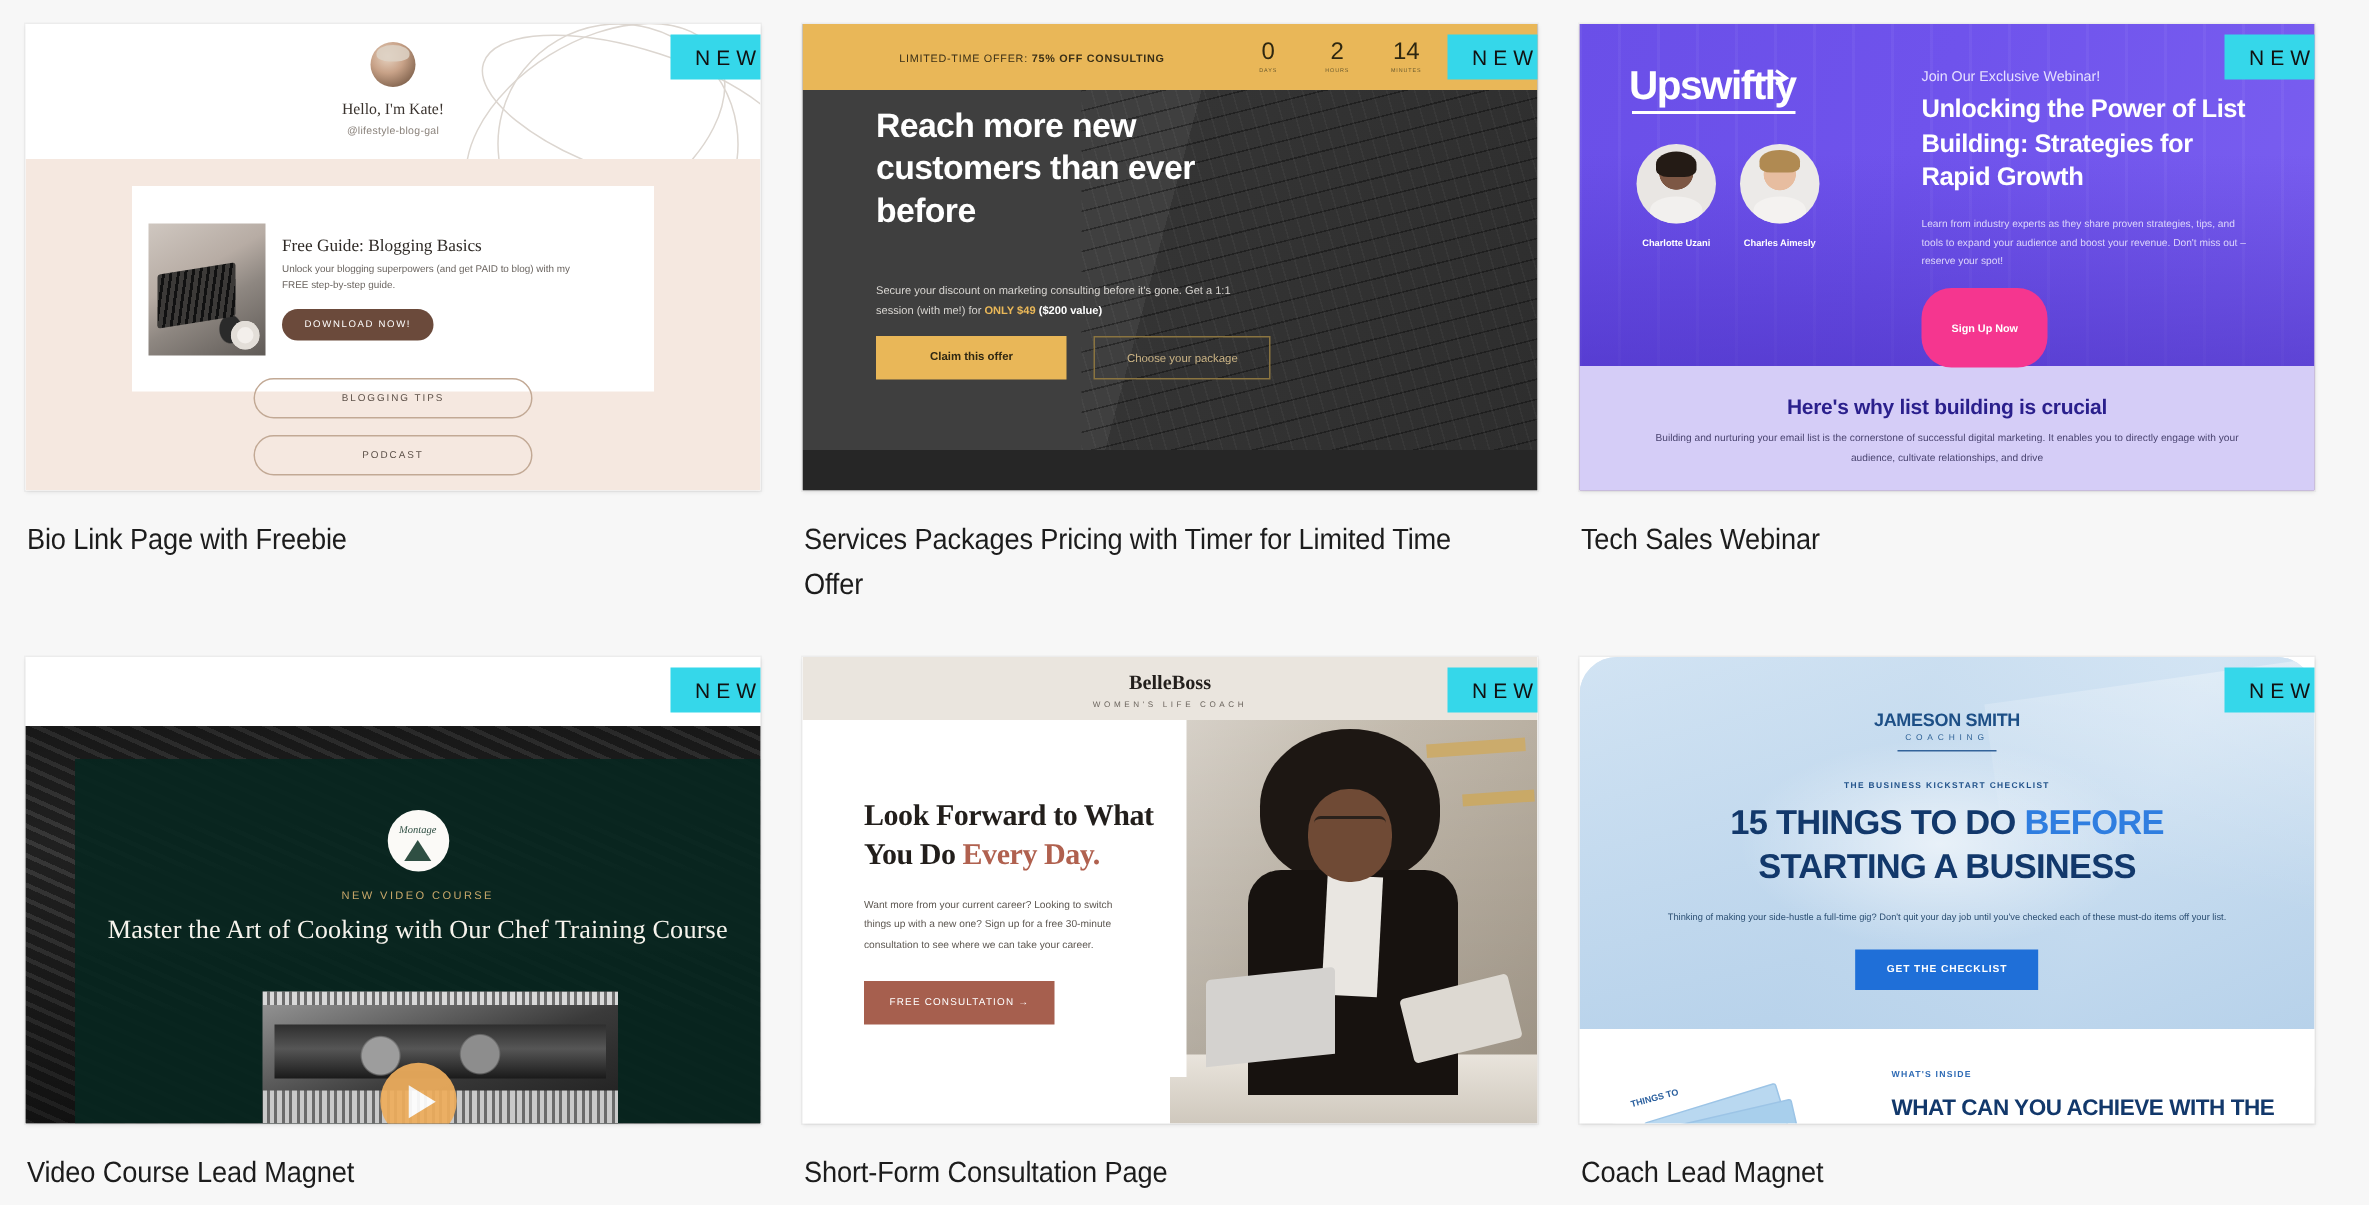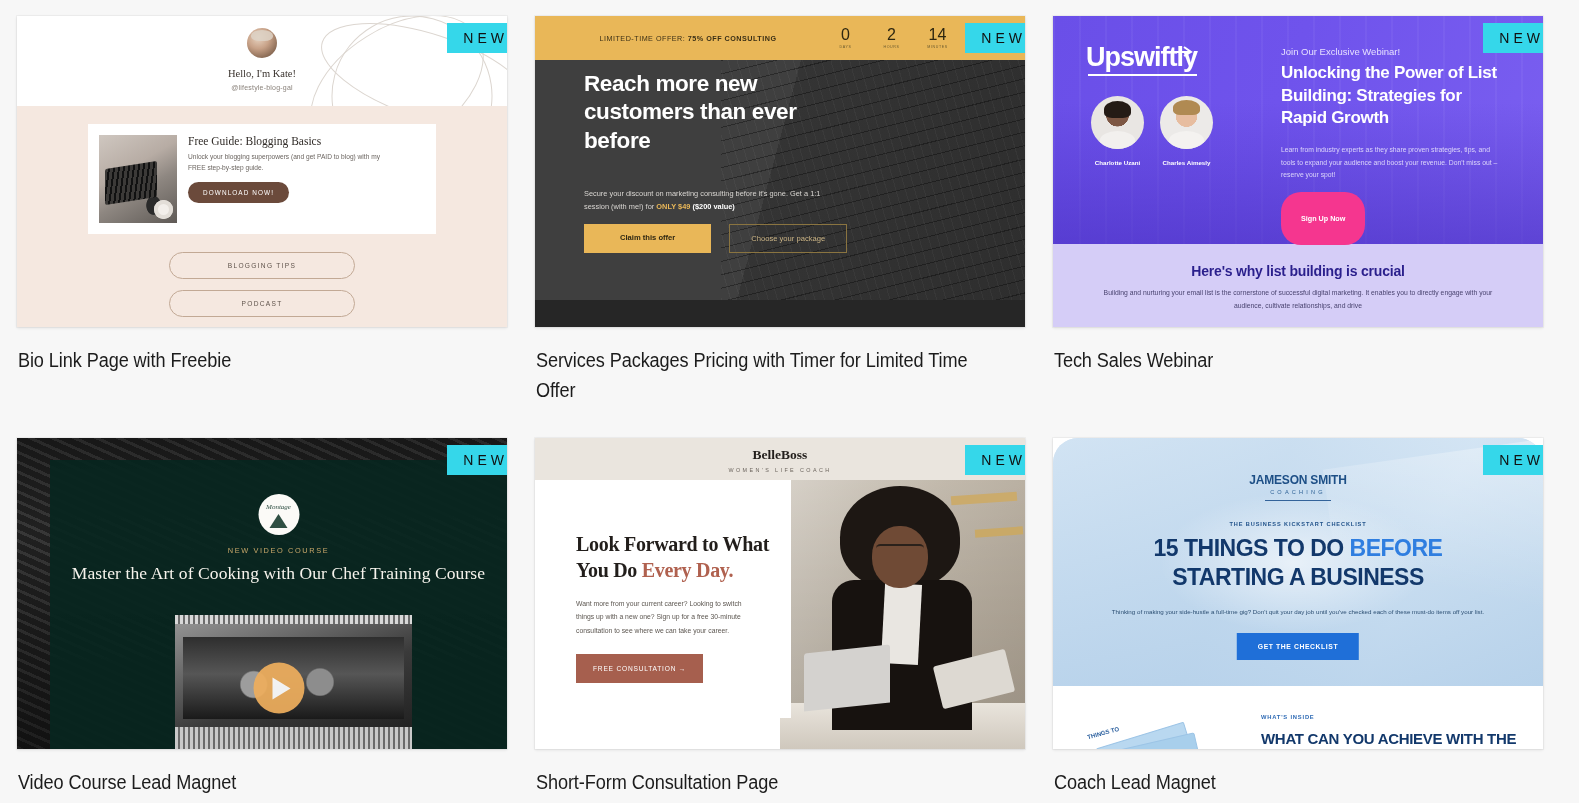--- a/index.html
+++ b/index.html
@@ -88,22 +88,22 @@
   .c1-name {
     position:absolute; top:52px; left:0; right:0; text-align:center;
     font-family:"Liberation Serif", serif; font-size:10.5px; color:#3a332e;
   }
   .c1-handle {
     position:absolute; top:68px; left:0; right:0; text-align:center;
     font-size:7px; color:#8a827b; letter-spacing:.2px;
   }
   .c1-body { position:absolute; top:90px; left:0; right:0; bottom:0; background:#f5e8e0; }
   .c1-panel {
-    position:absolute; left:71px; top:18px; width:348px; height:110px;
-    background:#fff; display:flex; padding:11px;
+    position:absolute; left:71px; top:18px; width:348px; height:137px;
+    background:#fff; display:flex; align-items:center; padding:11px;
   }
   .c1-photo {
     width:78px; height:88px; flex:0 0 78px;
     background:
       radial-gradient(ellipse at 70% 80%, #2a2a2a 0 9%, transparent 10%),
       linear-gradient(150deg,#cfc7c0 0%, #b7aca4 38%, #8e8781 60%, #5f5a56 100%);
     position:relative; overflow:hidden;
   }
   .c1-photo::before{
     content:""; position:absolute; left:6px; top:30px; width:52px; height:36px;
@@ -208,21 +208,21 @@
   }
   .c3-cta {
     position:absolute; left:228px; top:176px; background:#f5368f; color:#fff;
     font-size:7.2px; font-weight:bold; padding:22px 20px; border-radius:20px; z-index:3;
   }
   .c3-band { position:absolute; top:228px; left:0; right:0; bottom:0; background:#d5cdf7; }
   .c3-band-h { text-align:center; color:#2a1f8c; font-size:14px; font-weight:bold; padding-top:19px; letter-spacing:-.2px; }
   .c3-band-p { text-align:center; color:#4a4470; font-size:6.8px; line-height:1.85; padding:8px 48px 0 48px; }
 
   
-  .c4 { background:#1b1b1b; }
+  .c4 { background:#1b1b1b;margin-top:46px; }
   .c4-bg {
     position:absolute; inset:0;
     background:
       linear-gradient(180deg, rgba(0,0,0,.45), rgba(0,0,0,.25) 30%, rgba(0,0,0,.6)),
       repeating-linear-gradient(24deg, #4a4a4a 0 3px, #2b2b2b 3px 9px),
       linear-gradient(120deg,#6d6d6d,#272727);
   }
   .c4-panel { position:absolute; left:33px; top:22px; right:0; bottom:0; background:rgba(7,38,31,.93); }
   .c4-logo {
     position:absolute; left:50%; transform:translateX(-50%); top:34px;

